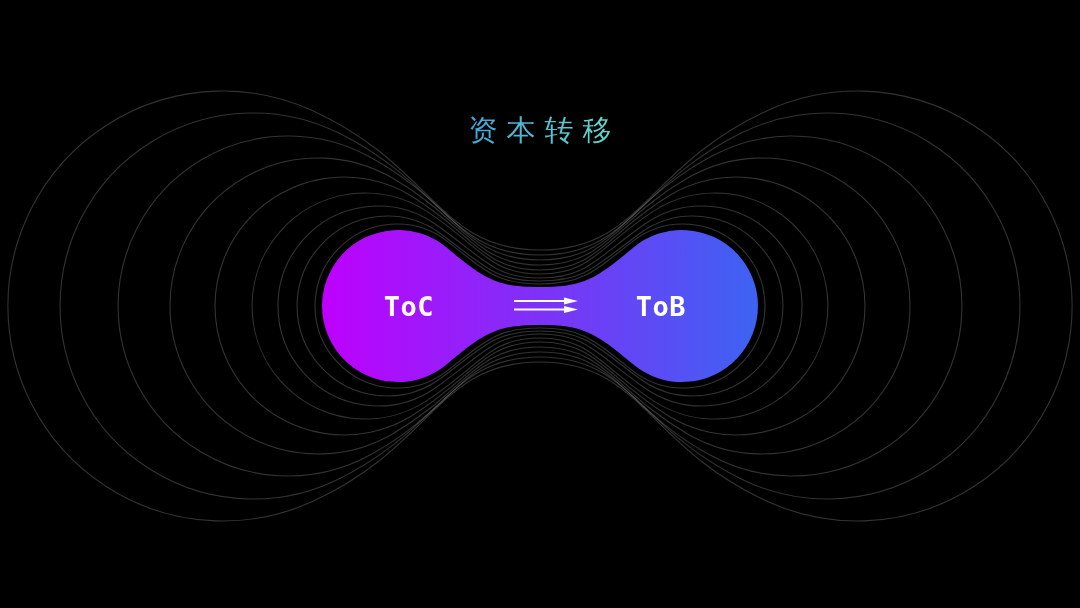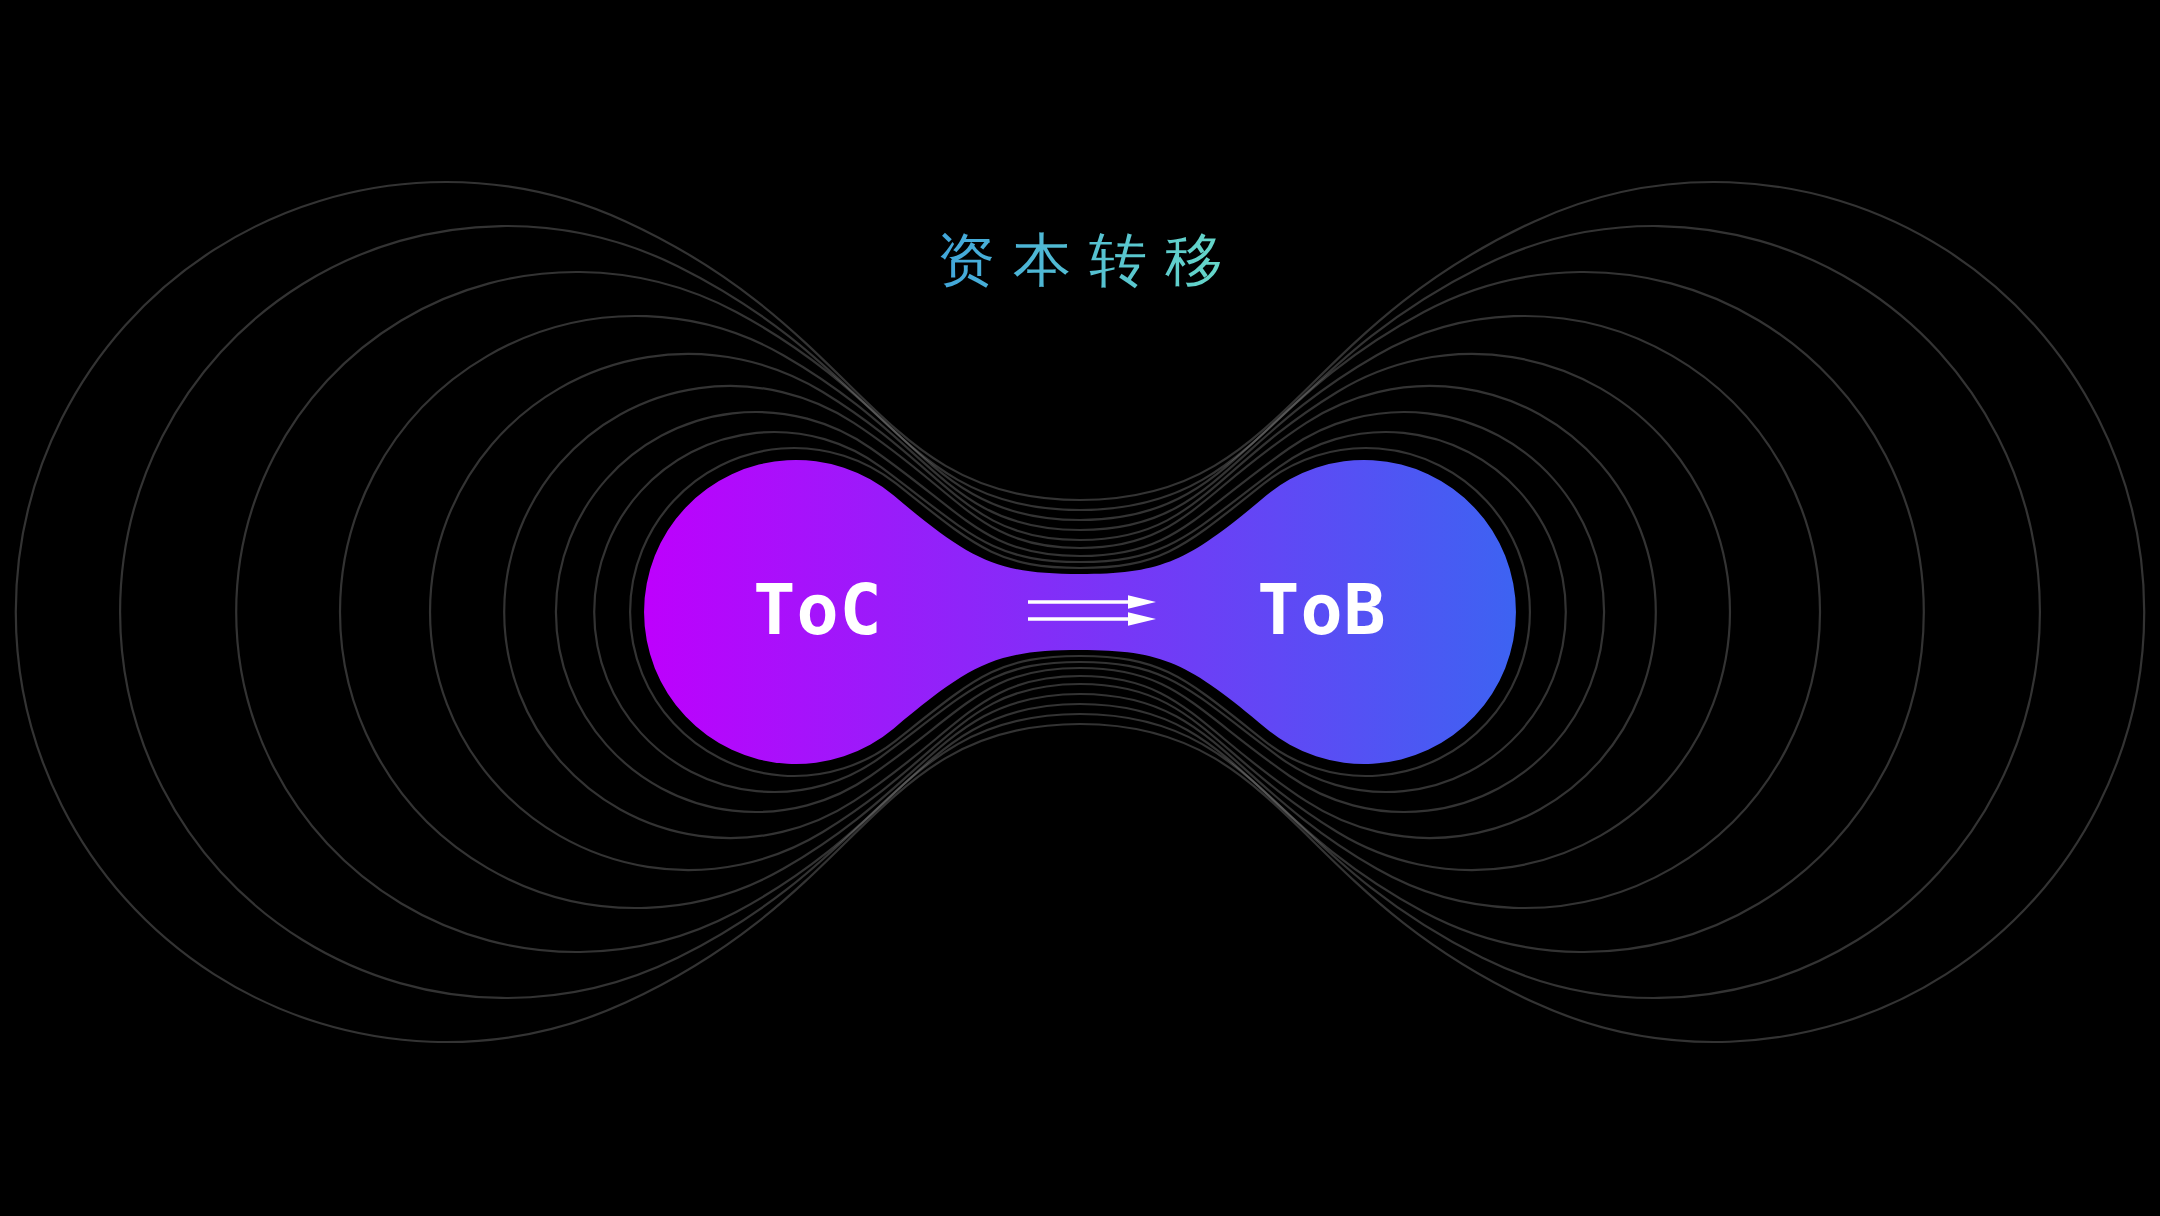--- a/index.html
+++ b/index.html
@@ -16,21 +16,21 @@
     background-image:linear-gradient(90deg,var(--title-from,#3FA3DC),var(--title-to,#68DAC8));
     -webkit-background-clip:text;background-clip:text;color:transparent;font-family:Liberation Serif, serif;
   }
   @supports not ((-webkit-background-clip:text) or (background-clip:text)){
     .page-title{color:#55C4D4;background:none;}
   }
   .node-label{
     position:absolute;transform:translate(-50%,-50%);
     color:var(--label-color,#fff);
     font-family:"DejaVu Sans Mono","Liberation Mono",monospace;
-    font-weight:700;font-size:35px;letter-spacing:0.5px;
+    font-weight:700;font-size:27px;letter-spacing:0.5px;
   }
   #toc-label{left:409px;top:306px;}
   #tob-label{left:661px;top:306px;}
   .arrow-icon{position:absolute;left:512px;top:293px;width:70px;height:26px;}
 </style>
 </head>
 <body style="--bg: #000000; --label-color: #FFFFFF; --title-from: #3FA3DC; --title-to: #68DAC8;">
 
 <div class="stage">
 

